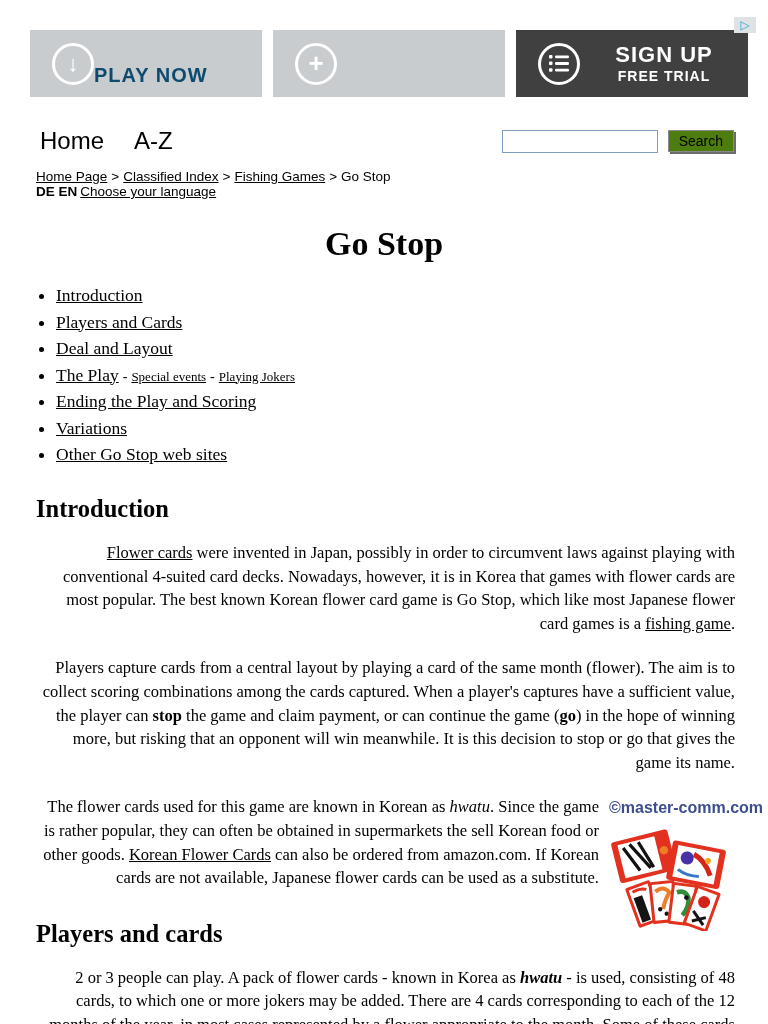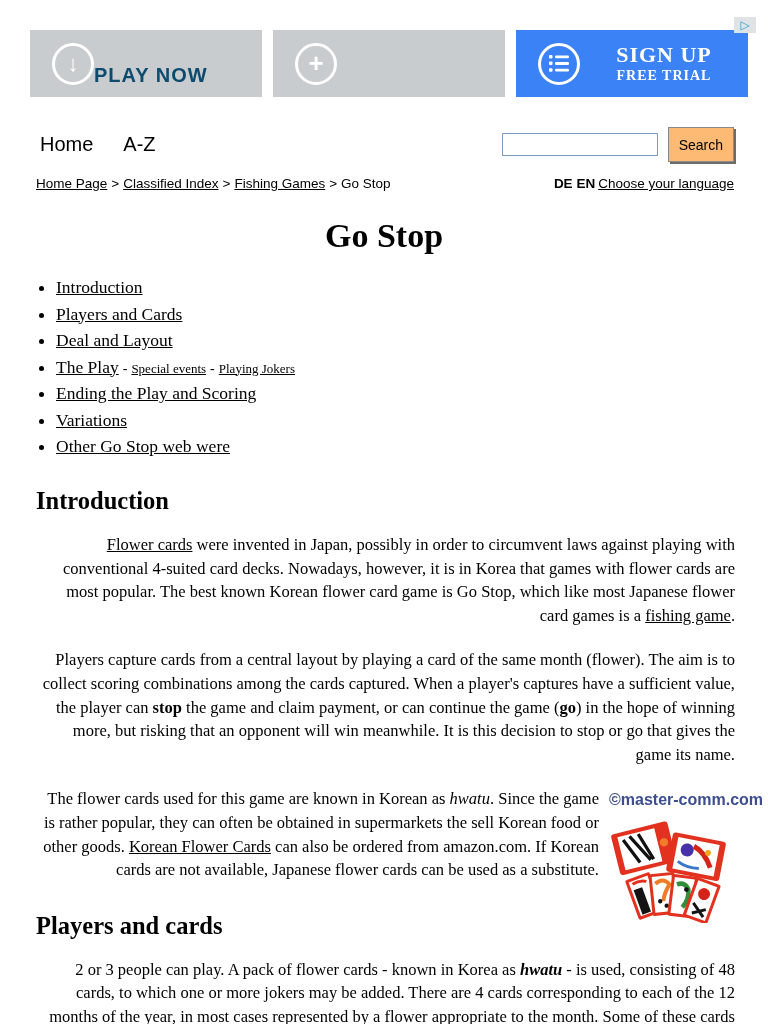--- a/index.html
+++ b/index.html
@@ -21,54 +21,54 @@
   .ad-btn .circle-icon {
     width:42px; height:42px; border:3px solid #fff; border-radius:50%;
     display:flex; align-items:center; justify-content:center; flex:0 0 auto;
     color:#fff; font-weight:bold;
   }
   .ad-btn.gray .circle-icon { color:#fff; }
   .ad-btn .btn-label {
     flex:1; text-align:left; font-weight:bold; font-size:20px;
     letter-spacing:1px; color:#0c4a6e;margin-top:24px;
   }
-  .ad-btn.green { background:#3b82f6;font-family:Liberation Serif, serif; }
+  .ad-btn.green { background:#404040; }
   .ad-btn.green .btn-stack { flex:1; text-align:center; color:#fff; }
   .ad-btn.green .btn-label-main { font-weight:bold; font-size:22px; letter-spacing:1px; color:#fff; display:block; line-height:1.1; }
   .ad-btn.green .btn-label-sub  { font-weight:bold; font-size:14px; letter-spacing:1px; color:#fff; display:block; }
   .glyph-arrow { font-size:22px; line-height:1; }
   .glyph-plus  { font-size:26px; line-height:1; margin-top:-2px; }
   .adchoices {
     position:absolute; top:17px; right:12px; width:22px; height:16px;
     background:#dfe3e5; display:flex; align-items:center; justify-content:center;
     font-size:12px; color:#2e9fd4; cursor:pointer; line-height:1;
   }
 
   
   .nav-row {
     margin:29px 34px 0 40px; display:flex; align-items:center;
     font-family:"Liberation Sans", sans-serif;
   }
-  .nav-links { display:flex; gap:30px; font-size:20px; }
+  .nav-links { display:flex; gap:30px; font-size:24px; }
   .nav-links a { text-decoration:none; color:#000; }
   .nav-search { margin-left:auto; display:flex; align-items:center; gap:10px; }
   .search-input {
     width:156px; height:23px; border:1px solid #7f9cc0; outline:none;
     font-family:"Liberation Sans", sans-serif; font-size:13px; padding:0 4px;
   }
   .search-btn {
-    height:35px; padding:0 10px; font-family:"Liberation Sans", sans-serif; font-size:14px;
-    background:#fdba74; border:1px solid #8a8a8a; box-shadow:2px 2px 0 #6b6b6b;
+    height:22px; padding:0 10px; font-family:"Liberation Sans", sans-serif; font-size:14px;
+    background:#4d7c0f; border:1px solid #8a8a8a; box-shadow:2px 2px 0 #6b6b6b;
     cursor:pointer; color:#000;
   }
 
   
   .breadcrumb-row {
     margin:14px 34px 0 36px; display:flex; justify-content:space-between;
-    font-family:"Liberation Sans", sans-serif; font-size:13.5px;
+    font-family:"Liberation Sans", sans-serif; font-size:13.5px;flex-direction:column;
   }
   .breadcrumb a { color:#000; }
   .breadcrumb .sep { margin:0 4px; }
   .lang a { color:#000; }
   .lang .codes { font-weight:bold; margin-right:3px; }
 
   
   h1.page-title {
     text-align:center; font-size:34px; font-weight:bold;
     margin:26px 0 16px 0; font-family:"Liberation Serif", serif;
@@ -155,21 +155,21 @@
 
 <ul class="toc">
   <li><a href="#" class="seg-link">Introduction</a></li>
   <li><a href="#" class="seg-link">Players and Cards</a></li>
   <li><a href="#" class="seg-link">Deal and Layout</a></li>
   <li>
     <a href="#" class="seg-link">The Play</a><span class="toc-dash">-</span><a href="#" class="seg-link toc-sub">Special events</a><span class="toc-dash">-</span><a href="#" class="seg-link toc-sub">Playing Jokers</a>
   </li>
   <li><a href="#" class="seg-link">Ending the Play and Scoring</a></li>
   <li><a href="#" class="seg-link">Variations</a></li>
-  <li><a href="#" class="seg-link">Other Go Stop web were</a></li>
+  <li><a href="#" class="seg-link">Other Go Stop web sites</a></li>
 </ul>
 
 <div class="content">
 
   <h2>Introduction</h2>
 
   <p><a class="seg-link" href="#">Flower cards</a><span class="seg-plain"> were invented in Japan, possibly in order to circumvent laws against playing with conventional 4-suited card decks. Nowadays, however, it is in Korea that games with flower cards are most popular. The best known Korean flower card game is Go Stop, which like most Japanese flower card games is a </span><a class="seg-link" href="#">fishing game</a><span class="seg-plain">.</span></p>
   <p><span class="seg-plain">Players capture cards from a central layout by playing a card of the same month (flower). The aim is to collect scoring combinations among the cards captured. When a player's captures have a sufficient value, the player can </span><span class="seg-bold">stop</span><span class="seg-plain"> the game and claim payment, or can continue the game (</span><span class="seg-bold">go</span><span class="seg-plain">) in the hope of winning more, but risking that an opponent will win meanwhile. It is this decision to stop or go that gives the game its name.</span></p>
 
   <figure class="cards-figure">

